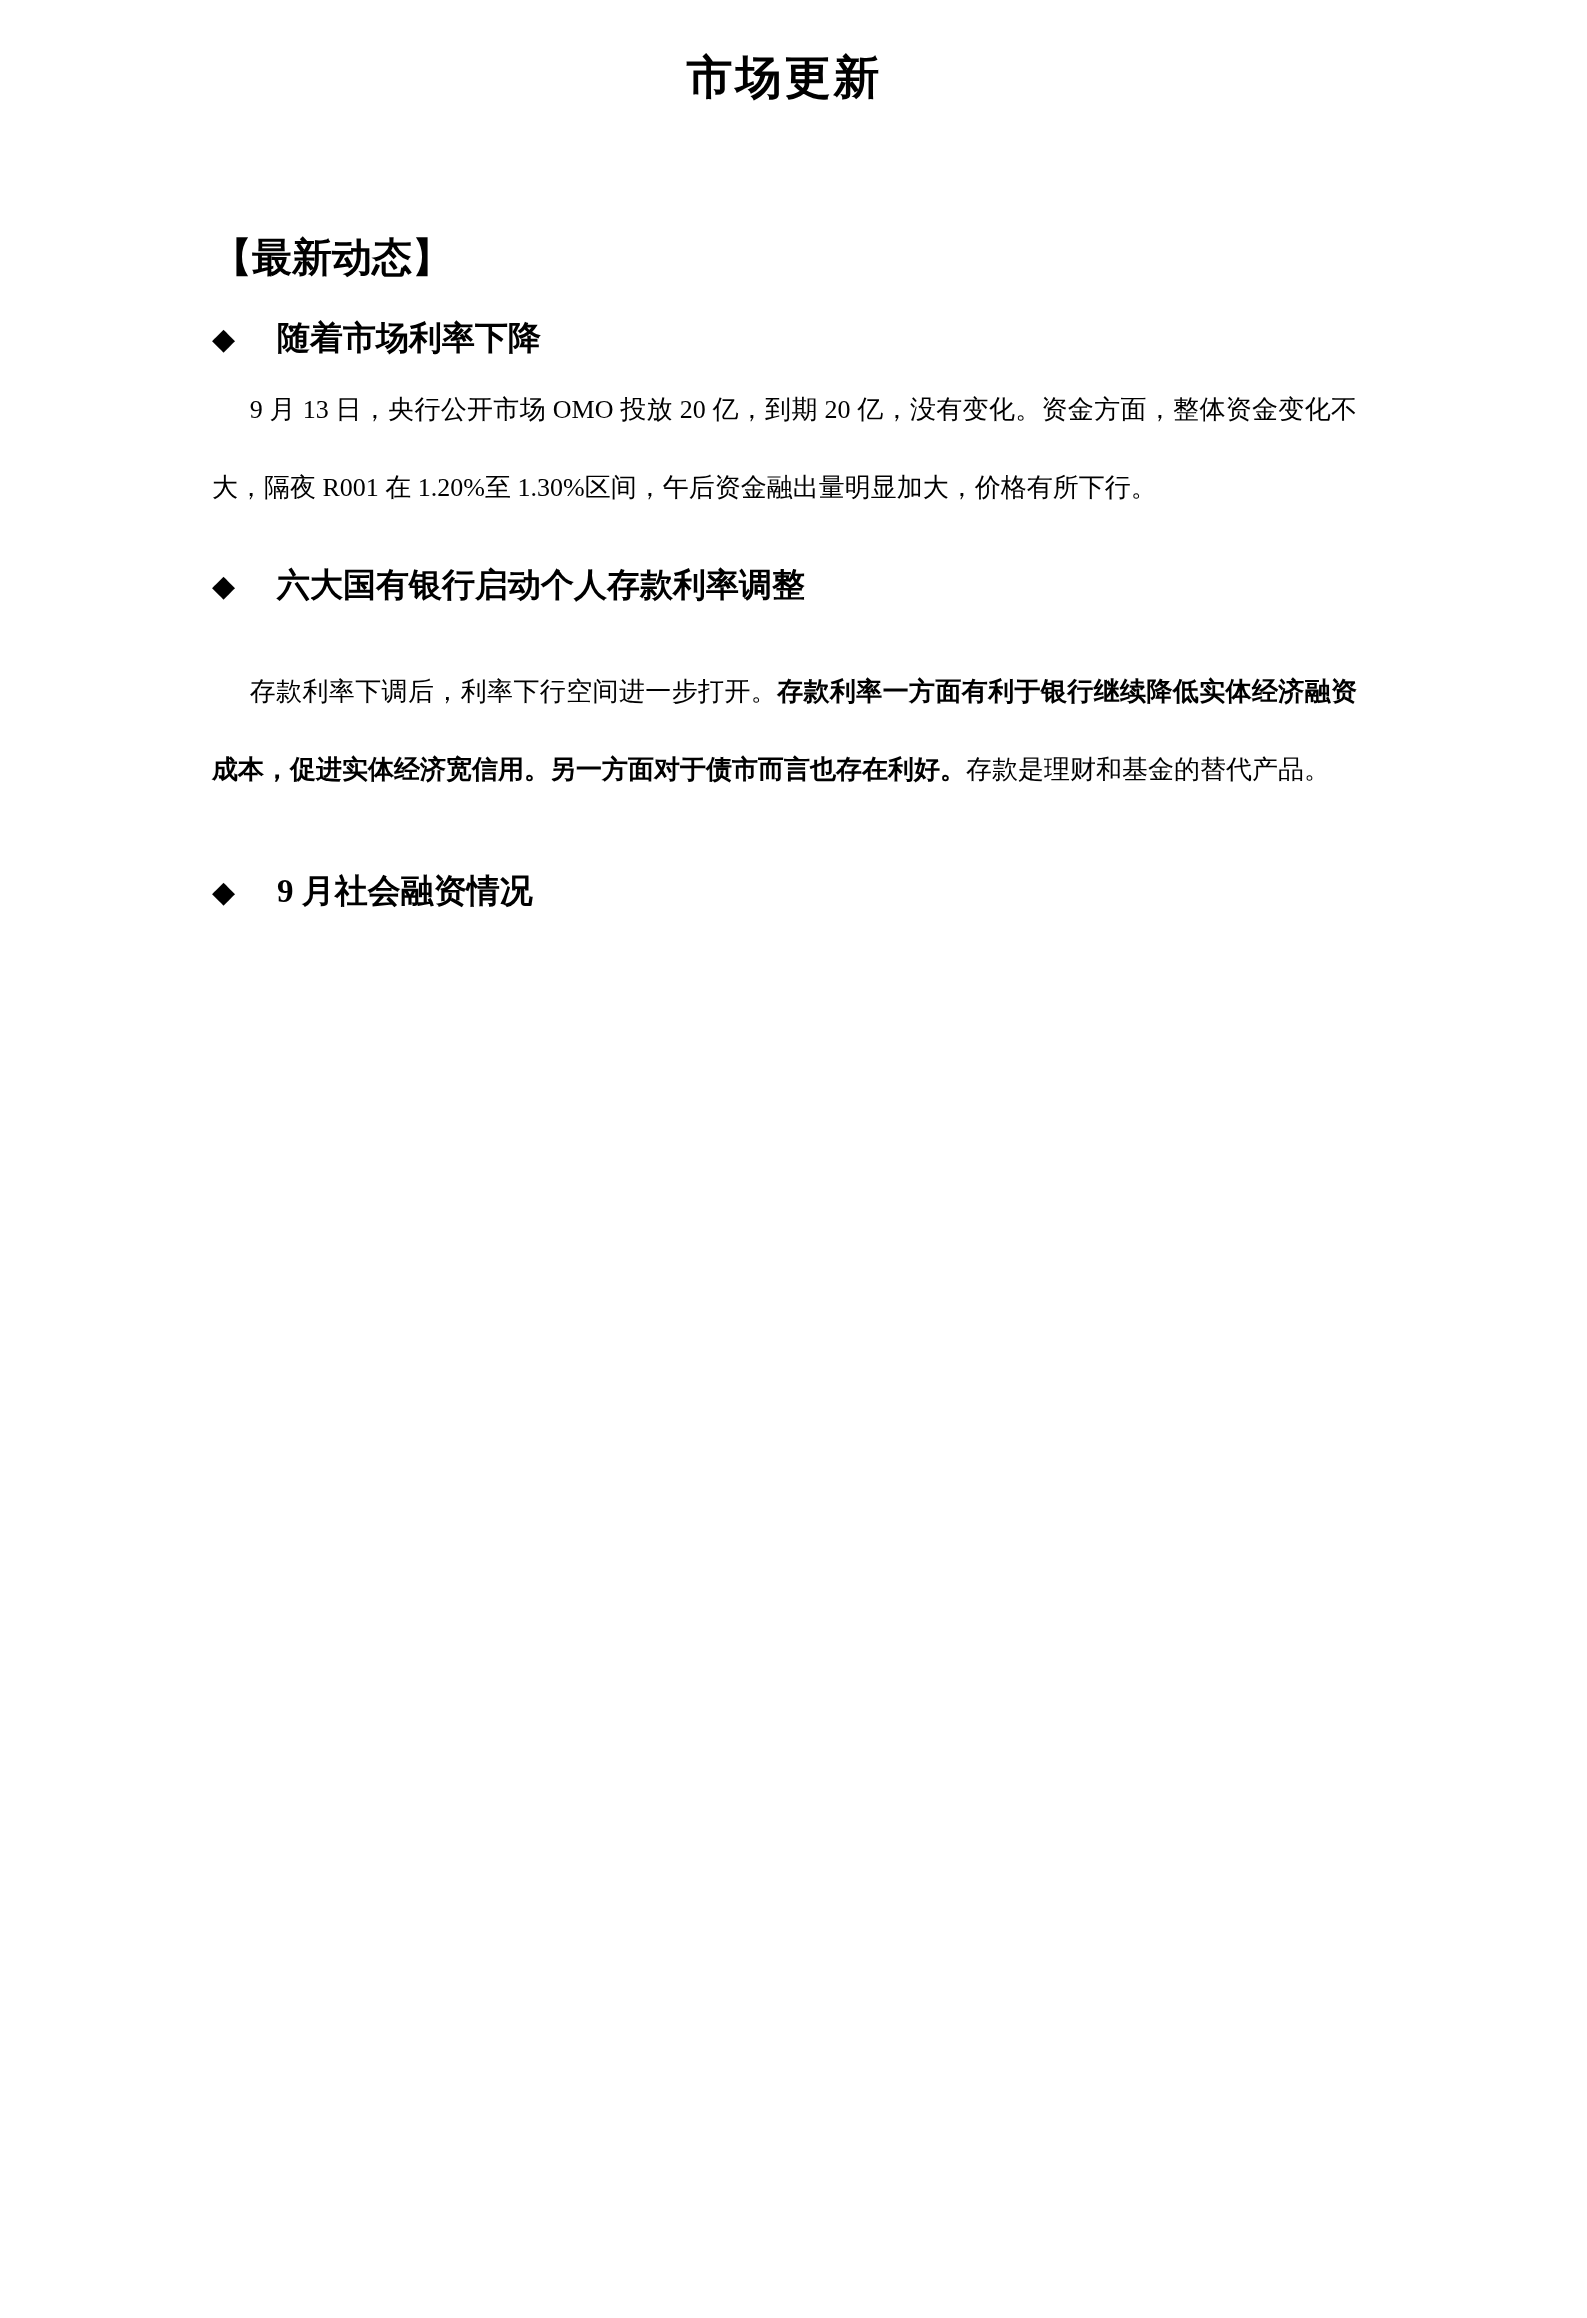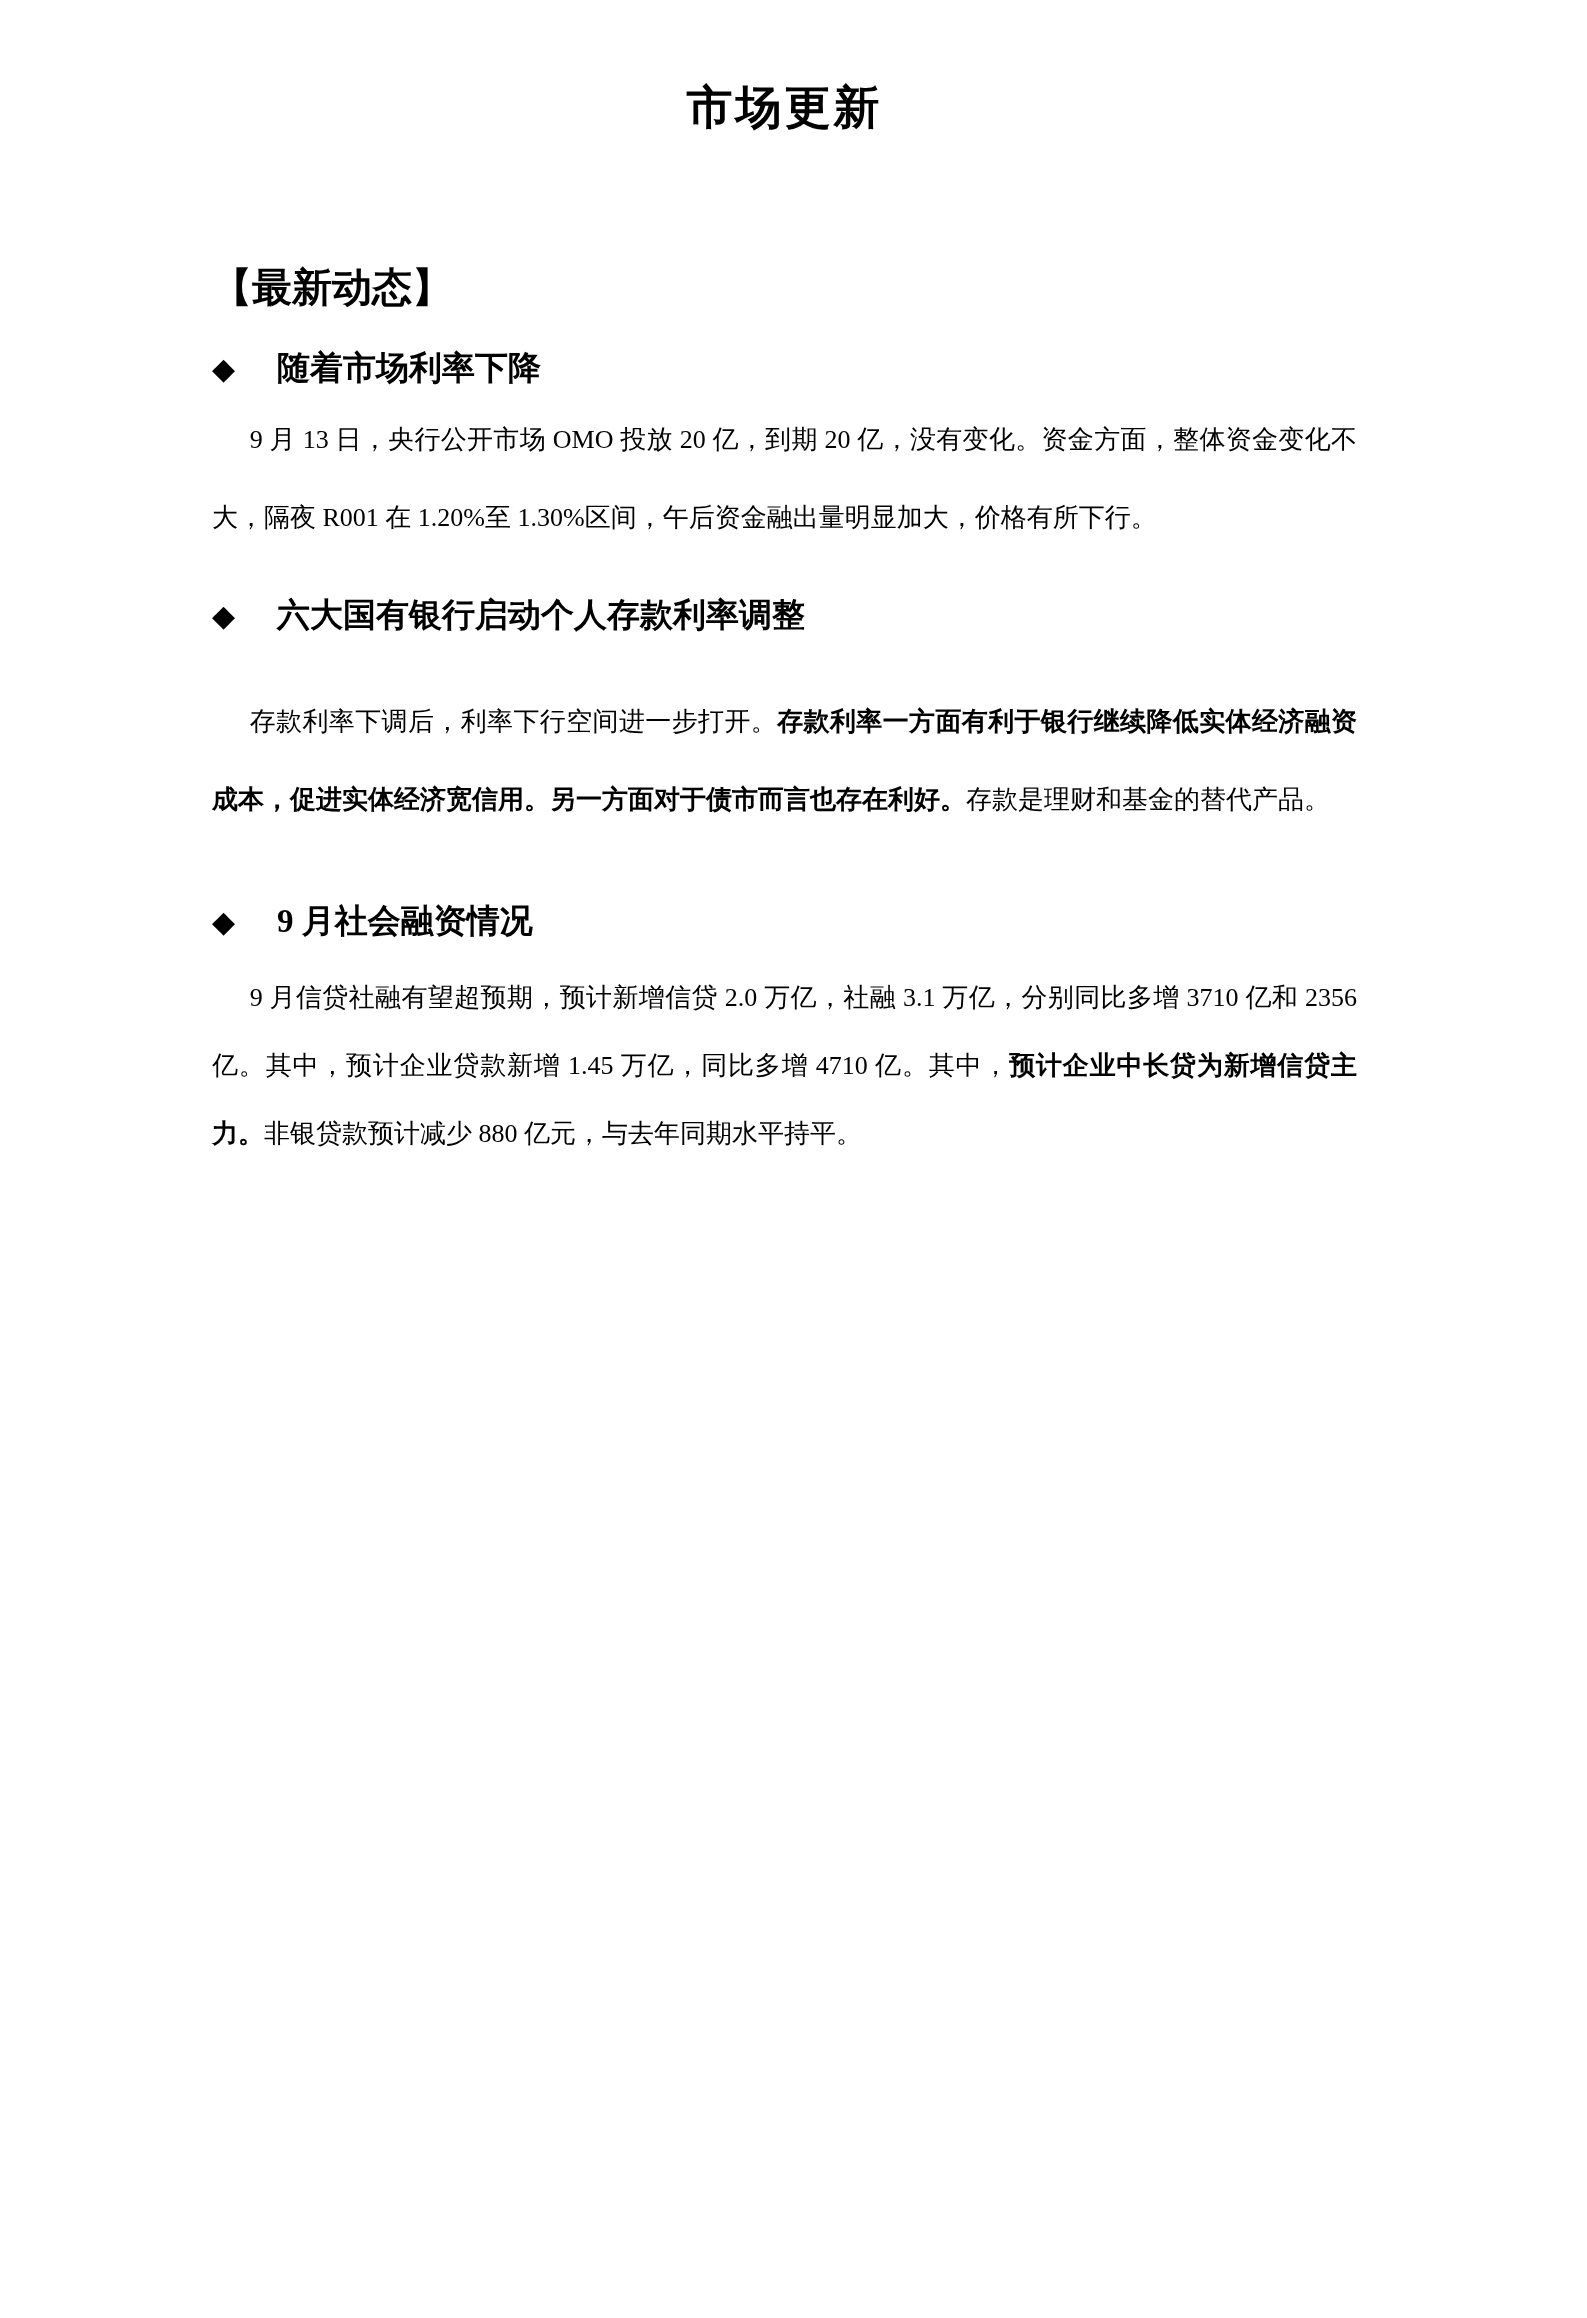--- a/index.html
+++ b/index.html
@@ -7,21 +7,21 @@
     padding: 0;
     background: #ffffff;
   }
   .page {
     position: relative;
     width: 1587px;
     height: 2318px;
     margin: 0 auto;
     background: #ffffff;
     box-sizing: border-box;
-    padding: 76px 230px 0 212px;
+    padding: 46px 230px 0 212px;
     color: #000000;
     font-family: "Liberation Serif", "DejaVu Serif", serif;
     overflow: hidden;
   }
   .doc-title {
     margin: 0;
     font-size: 46px;
     line-height: 64px;
     font-weight: 700;
     text-align: center;
@@ -91,16 +91,15 @@
       <span class="topic-heading-text">六大国有银行启动个人存款利率调整</span>
     </div>
     <p class="para para-spaced"><span class="seg">存款利率下调后，利率下行空间进一步打开。</span><span class="seg seg-bold">存款利率一方面有利于银行继续降低实体经济融资成本，促进实体经济宽信用。另一方面对于债市而言也存在利好。</span><span class="seg">存款是理财和基金的替代产品。</span></p>
   </div>
 
   <div class="topic">
     <div class="topic-heading" style="margin-top:60px;">
       <span class="bullet">◆</span>
       <span class="topic-heading-text">9 月社会融资情况</span>
     </div>
-    <p class="para para-tight"><span class="seg">9 月信贷社融有望超预期，预计新增信贷 2.0 万亿，社融 3.1 万亿，分别同比多增 3710 亿和 2356 亿。其中，预计企业贷款新增 1.45 万亿，同比多增 4710 亿。其中，</span><span class="seg seg-bold">预计企业中长贷为新增信贷主力。</span><span class="seg">非银贷款预计减少 880 亿元，与去年同期水平持平。</span></p>
   </div>
 
 </div>
 
 </body></html>

